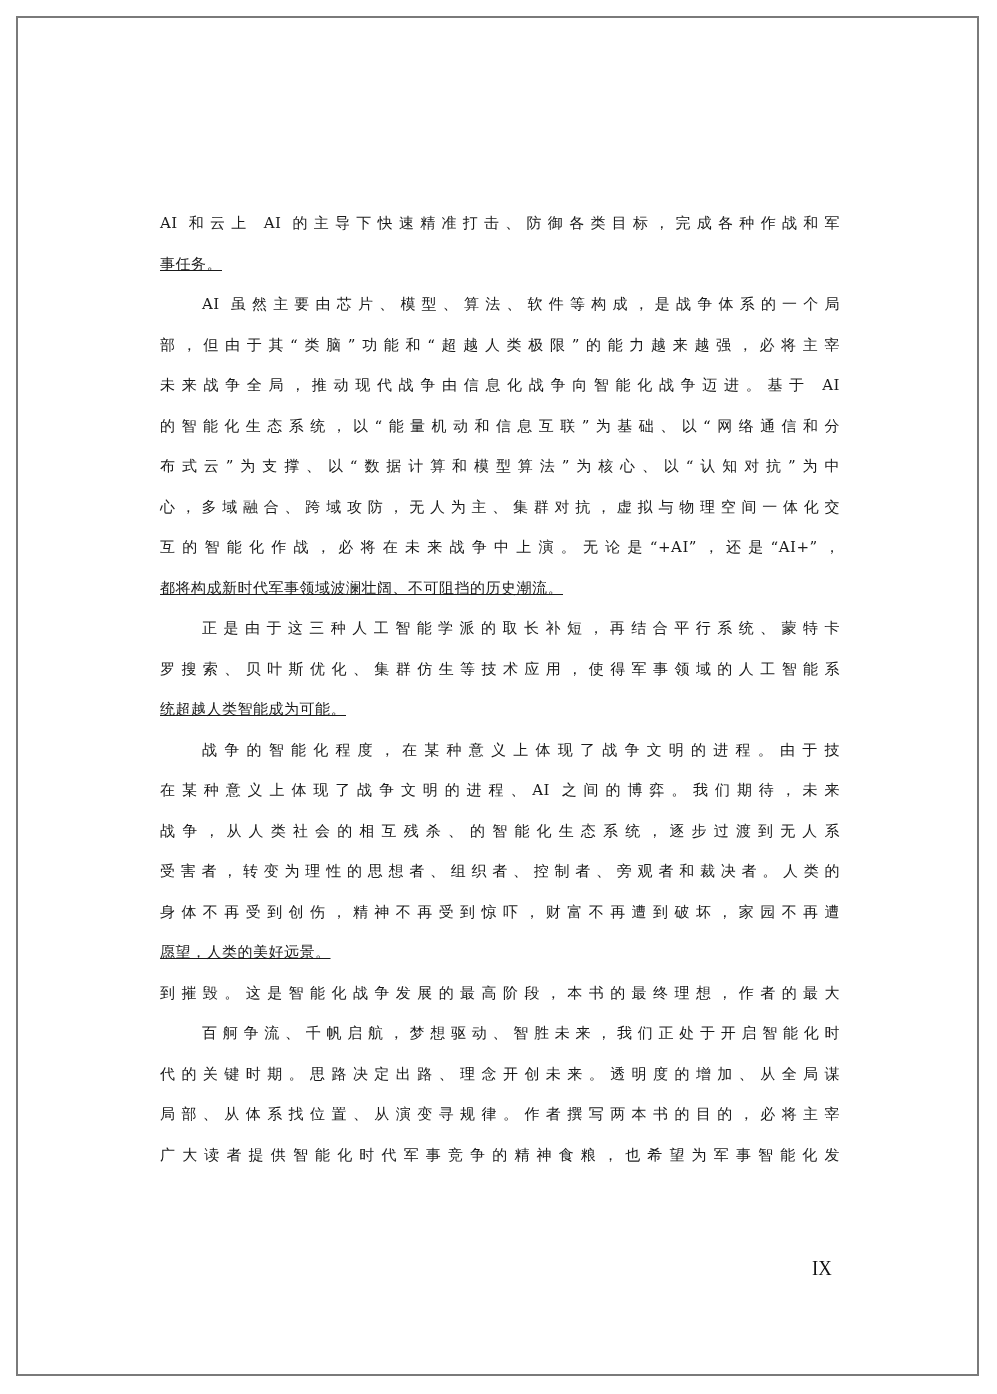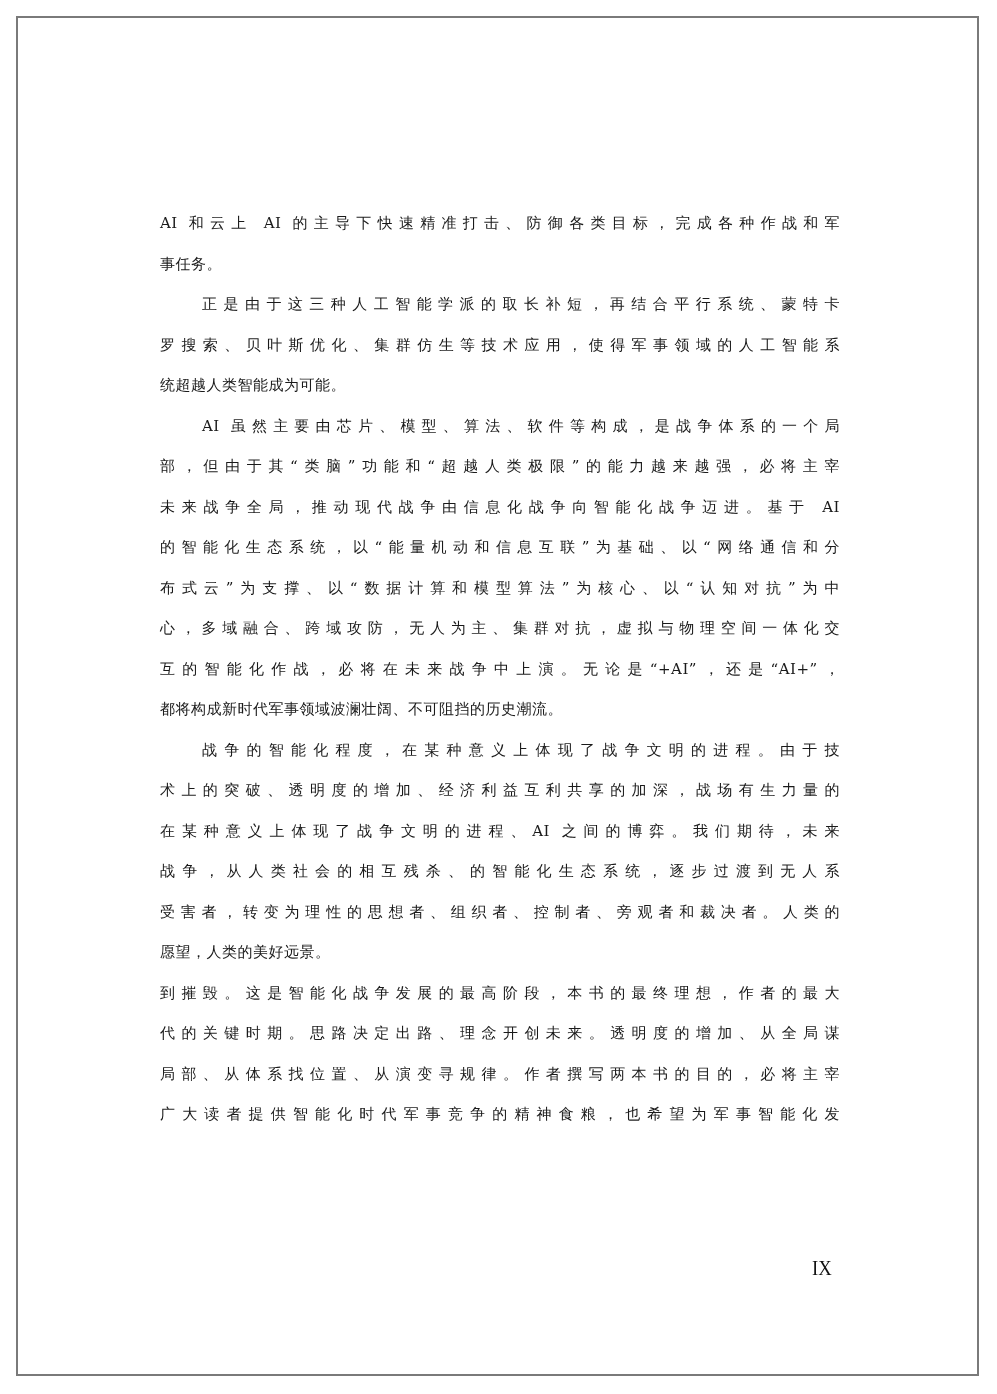--- a/index.html
+++ b/index.html
@@ -34,20 +34,21 @@
       height: 40.5px;
       line-height: 40.5px;
       font-size: 15px;
       white-space: nowrap;
       text-align: justify;
       text-align-last: justify;
       letter-spacing: 0.5px;
     }
     .line.last {
       text-align-last: left;
+      text-decoration: underline;
     }
     .line.indent {
       padding-left: 42px;
     }
     .page-number {
       position: absolute;
       left: 812px;
       top: 1255px;
       font-family: "Liberation Serif", "DejaVu Serif", serif;
       font-size: 22px;
@@ -63,46 +64,47 @@
 <div class="page-frame"></div>
 
 <div class="text-block">
 
   <div>
     <div class="line">AI 和云上 AI 的主导下快速精准打击、防御各类目标，完成各种作战和军</div>
     <div class="line last">事任务。</div>
   </div>
 
   <div>
-    <div class="line indent">正是由于这三种人工智能学派的取长补短，再结合平行系统、蒙特卡</div>
-    <div class="line">罗搜索、贝叶斯优化、集群仿生等技术应用，使得军事领域的人工智能系</div>
-    <div class="line last">统超越人类智能成为可能。</div>
-  </div>
-
-  <div>
     <div class="line indent">AI 虽然主要由芯片、模型、算法、软件等构成，是战争体系的一个局</div>
     <div class="line">部，但由于其“类脑”功能和“超越人类极限”的能力越来越强，必将主宰</div>
     <div class="line">未来战争全局，推动现代战争由信息化战争向智能化战争迈进。基于 AI</div>
     <div class="line">的智能化生态系统，以“能量机动和信息互联”为基础、以“网络通信和分</div>
     <div class="line">布式云”为支撑、以“数据计算和模型算法”为核心、以“认知对抗”为中</div>
     <div class="line">心，多域融合、跨域攻防，无人为主、集群对抗，虚拟与物理空间一体化交</div>
     <div class="line">互的智能化作战，必将在未来战争中上演。无论是“+AI”，还是“AI+”，</div>
     <div class="line last">都将构成新时代军事领域波澜壮阔、不可阻挡的历史潮流。</div>
   </div>
 
   <div>
+    <div class="line indent">正是由于这三种人工智能学派的取长补短，再结合平行系统、蒙特卡</div>
+    <div class="line">罗搜索、贝叶斯优化、集群仿生等技术应用，使得军事领域的人工智能系</div>
+    <div class="line last">统超越人类智能成为可能。</div>
+  </div>
+
+  <div>
     <div class="line indent">战争的智能化程度，在某种意义上体现了战争文明的进程。由于技</div>
-    <div class="line">术上的突破、透明度的增加、经济利益互利共享的加深，战场有生力量的</div>
     <div class="line">在某种意义上体现了战争文明的进程、AI 之间的博弈。我们期待，未来</div>
     <div class="line">战争，从人类社会的相互残杀、的智能化生态系统，逐步过渡到无人系</div>
     <div class="line">受害者，转变为理性的思想者、组织者、控制者、旁观者和裁决者。人类的</div>
+    <div class="line">身体不再受到创伤，精神不再受到惊吓，财富不再遭到破坏，家园不再遭</div>
     <div class="line last">愿望，人类的美好远景。</div>
     <div class="line">到摧毁。这是智能化战争发展的最高阶段，本书的最终理想，作者的最大</div>
   </div>
 
   <div>
+    <div class="line indent">百舸争流、千帆启航，梦想驱动、智胜未来，我们正处于开启智能化时</div>
     <div class="line">代的关键时期。思路决定出路、理念开创未来。透明度的增加、从全局谋</div>
     <div class="line">局部、从体系找位置、从演变寻规律。作者撰写两本书的目的，必将主宰</div>
     <div class="line">广大读者提供智能化时代军事竞争的精神食粮，也希望为军事智能化发</div>
   </div>
 </div>
 
 <div class="page-number">IX</div>
 
 </body></html>

